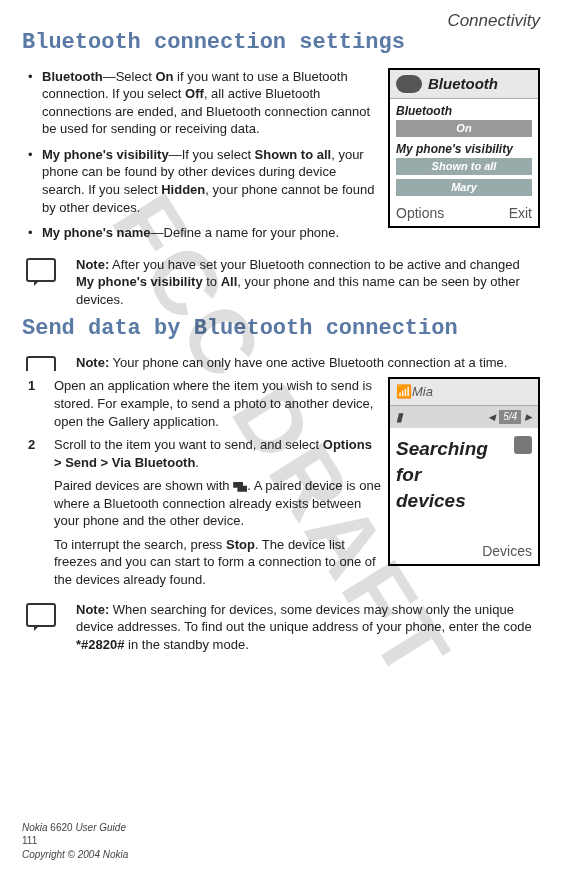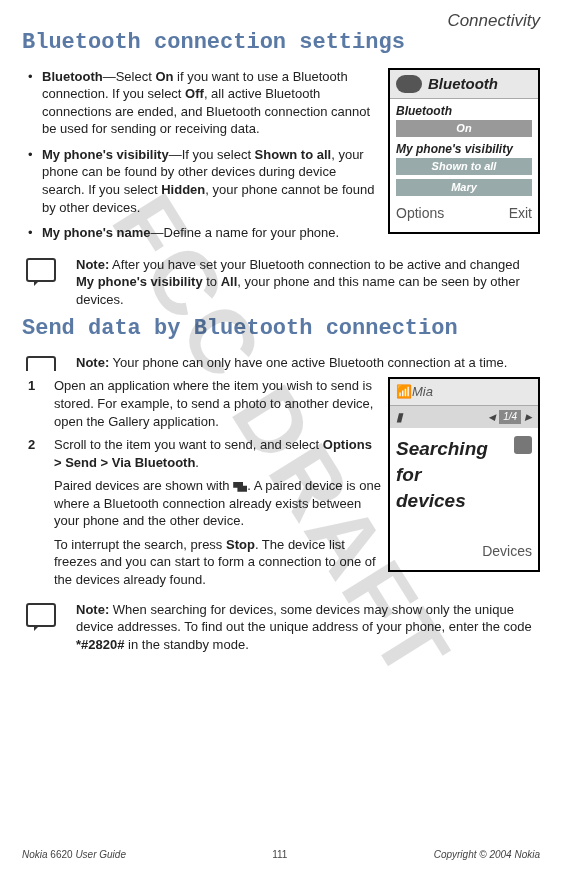--- a/index.html
+++ b/index.html
@@ -74,21 +74,21 @@
     font-weight: bold; font-size: 12px; font-style: italic;
   }
   .phone-fig .row-val {
     background: #9aa; color: #fff; text-align: center;
     font-size: 11px; font-weight: bold; margin: 1px 0 4px 0; padding: 1px 0;
     font-style: italic;
   }
   .phone-fig .row-val.hl { background: #999; }
   .phone-fig .softkeys {
     display: flex; justify-content: space-between;
-    padding: 2px 6px 9px 6px; font-size: 14px; color: #555;
+    padding: 2px 6px 3px 6px; font-size: 14px; color: #555;
   }
 
   .phone-fig2-body { min-height: 112px; background: #fff; padding: 8px 6px; }
   .phone-fig .hdr2 {
     background: #d8d8d8; padding: 3px 6px;
     font-size: 12px; font-style: italic; color: #444;
     display:flex; align-items:center; gap:4px;
   }
   .phone-fig .hdr2 .spacer { flex:1; }
   .phone-fig .hdr2 .nav { font-size:9px; }
@@ -146,21 +146,21 @@
     background:#333; vertical-align:middle;
     clip-path: polygon(0 0, 70% 0, 70% 40%, 100% 40%, 100% 100%, 30% 100%, 30% 60%, 0 60%);
   }
   .footer {
     position: absolute;
     bottom: 14px;
     left: 22px; right: 22px;
     font-size: 10px;
     font-style: italic;
     color: #444;
-    display: flex; justify-content: space-between;
+    display: flex; justify-content: space-between; flex-direction: column;
   }
   .footer .pg { font-style: normal; }
 </style>
 </head>
 <body>
 
 <div class="page-header">Connectivity</div>
 <div class="watermark">FCC DRAFT</div>
 
 <h2>Bluetooth connection settings</h2>
@@ -214,21 +214,21 @@
 
   <div class="phone-fig">
     <div class="topbar">
       <span class="sig-icon">📶</span>
       <span style="font-style:italic;color:#555">Mia</span>
     </div>
     <div class="hdr2">
       <span>▮</span>
       <span class="spacer"></span>
       <span class="nav">◀</span>
-      <span style="background:#888;color:#fff;padding:0 4px;font-size:10px">1/4</span>
+      <span style="background:#888;color:#fff;padding:0 4px;font-size:10px">5/4</span>
       <span class="nav">▶</span>
     </div>
     <div class="phone-fig2-body">
       <span class="bt-small"></span>
       <div class="search-text">Searching for</div>
       <div class="search-text">devices</div>
     </div>
     <div class="softkeys">
       <span></span>
       <span>Devices</span>

